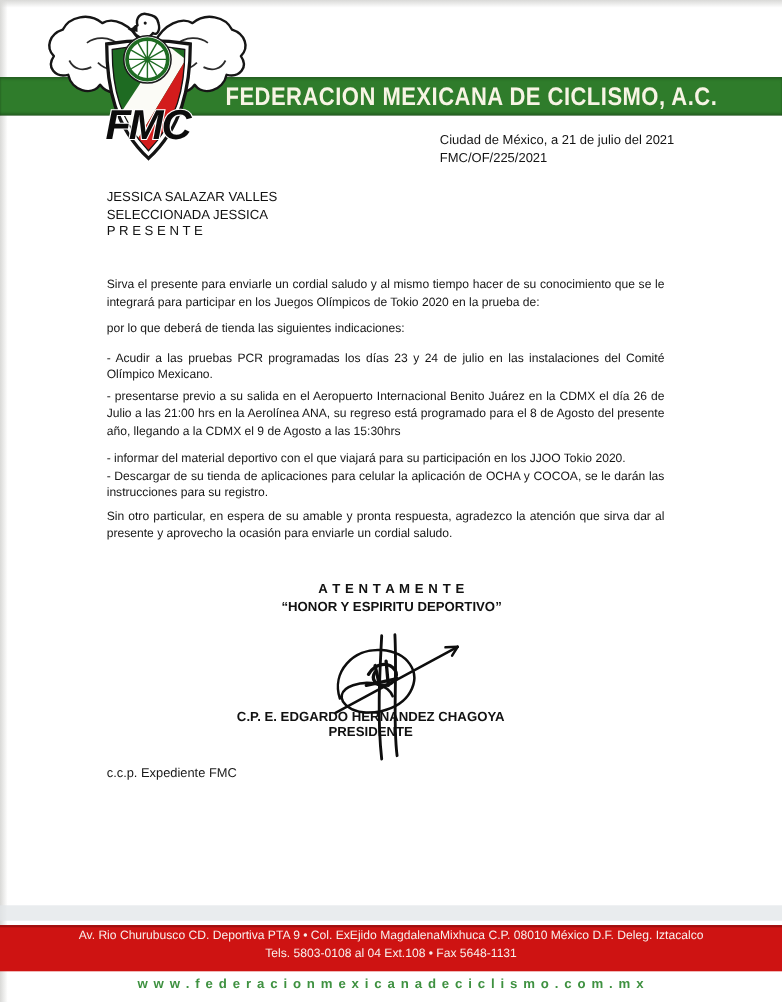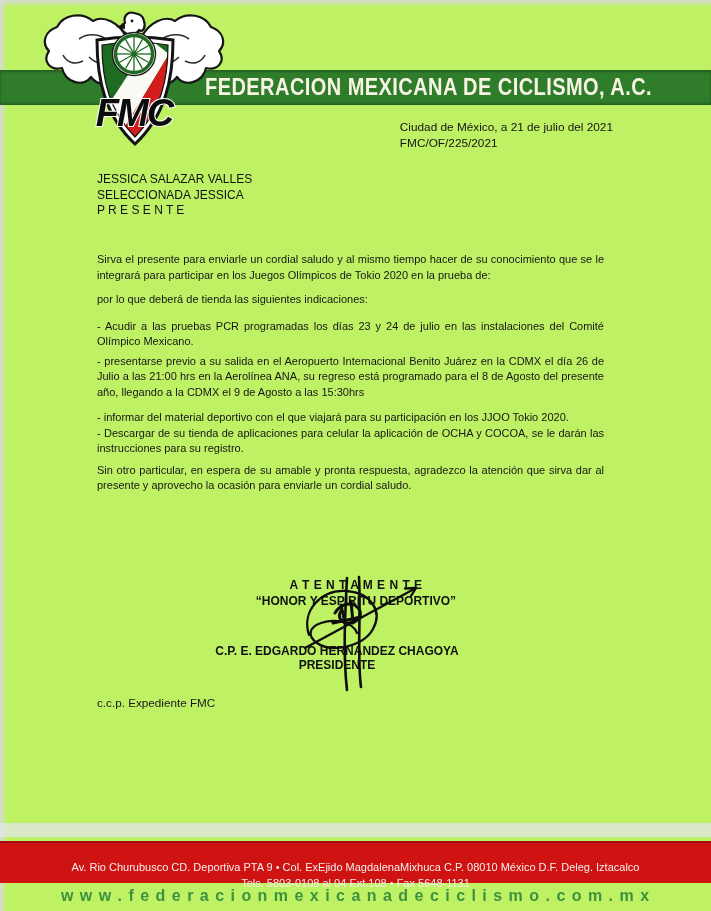--- a/index.html
+++ b/index.html
@@ -1,18 +1,18 @@
 <!DOCTYPE html>
 <html><head>
 <meta charset="utf-8">
 <style>
   html,body{margin:0;padding:0;background:#9a9a9a;}
   .page{
     position:relative;width:711px;height:911px;margin:0 auto;
-    background:#bef264;color:#1b1b1b;overflow:hidden;
+    background:#ffffff;color:#1b1b1b;overflow:hidden;
     font-family:"Liberation Sans",sans-serif;
   }
   .edge-top{position:absolute;left:0;top:0;width:711px;height:7px;
     background:linear-gradient(#d9d9d7,rgba(252,252,250,0));}
   .edge-left{position:absolute;left:0;top:0;width:7px;height:911px;
     background:linear-gradient(to right,#d9d9d7,rgba(252,252,250,0));}
 
   
   .green-bar{position:absolute;left:0;top:70px;width:711px;height:35px;background:#2f7c2b;
     box-shadow:inset 0 2px 2px rgba(0,0,0,.22), inset 0 -2px 2px rgba(0,0,0,.22);}
@@ -31,35 +31,35 @@
   .body-block{position:absolute;left:97px;top:252px;width:507px;
     font-size:11px;line-height:15.5px;text-align:justify;color:#161616;}
   .body-block p{margin:0;}
   .mb0{margin-bottom:0;}
   .mb4{margin-bottom:4px !important;}
   .mb6{margin-bottom:6px !important;}
   .mb9{margin-bottom:9px !important;}
   .mb10{margin-bottom:10px !important;}
   .mb11{margin-bottom:11px !important;}
 
-  .sig-head{position:absolute;left:97px;top:578px;width:518px;text-align:center;
+  .sig-head{position:absolute;left:97px;top:528px;width:518px;text-align:center;
     font-weight:bold;font-size:12px;line-height:15.5px;color:#111;}
   .sig-head .atent{letter-spacing:.5px;}
   .signature-svg{position:absolute;left:295px;top:573px;width:130px;height:122px;}
   .sig-name{position:absolute;left:97px;top:644px;width:480px;text-align:center;
     font-weight:bold;font-size:12px;line-height:14px;color:#111;}
   .cc-block{position:absolute;left:97px;top:696px;font-size:11.7px;line-height:14.5px;color:#191919;}
 
   
   .preband{position:absolute;left:0;top:823px;width:711px;height:14px;background:#e2e5e8;opacity:.75;}
   .redbar{position:absolute;left:0;top:841px;width:711px;height:42px;box-sizing:border-box;
     background:#ce1312;border-top:2px solid #9f0f0f;text-align:center;
-    color:#f8efec;font-size:11px;line-height:16px;padding-top:16px;}
+    color:#f8efec;font-size:11px;line-height:16px;padding-top:0;}
   .website{position:absolute;left:0;top:887px;width:711px;text-align:center;
-    color:#3e9140;font-weight:bold;font-size:16px;letter-spacing:1px;white-space:nowrap;}
+    color:#3e9140;font-weight:bold;font-size:12px;letter-spacing:1px;white-space:nowrap;}
 </style>
 </head>
 <body>
 
 <div class="page">
   <div class="edge-top"></div>
   <div class="edge-left"></div>
 
   <div class="green-bar">
     <div class="org-name">FEDERACION MEXICANA DE CICLISMO, A.C.</div>

